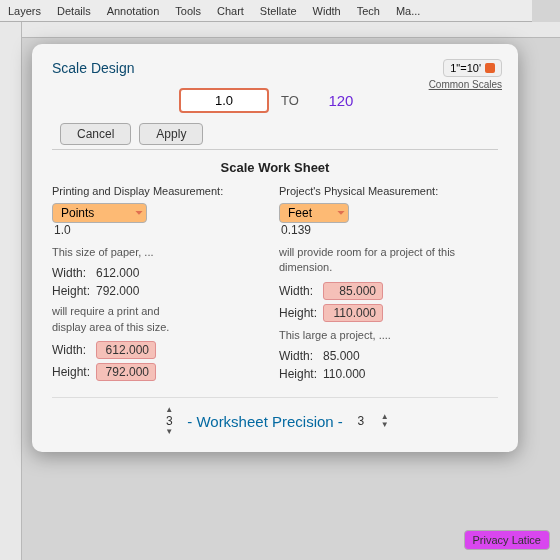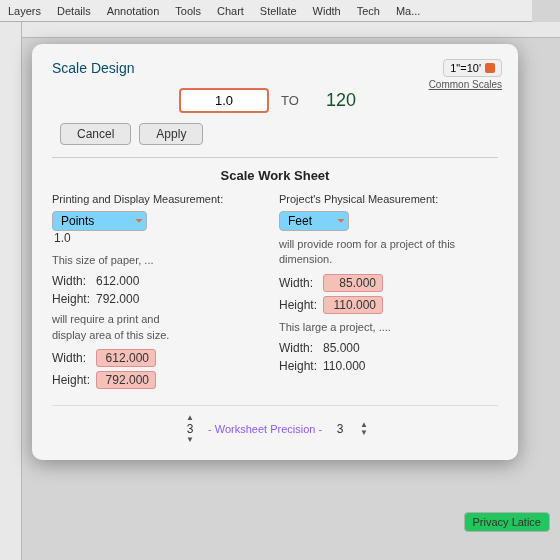--- a/index.html
+++ b/index.html
@@ -53,23 +53,23 @@
       position: absolute;
       top: 22px; left: 0;
       width: 22px; height: 538px;
       background: #e8e8e8;
       border-right: 1px solid #b8b8b8;
     }
 
     
     .privacy-latice {
       position: absolute;
-      bottom: 28px;
+      bottom: 10px;
       right: 10px;
-      background: #22c55e;
+      background: #d946ef;
       border: 1px solid #b0b0b0;
       border-radius: 4px;
       font-size: 11px;
       padding: 3px 8px;
       color: #333;
       cursor: pointer;
       z-index: 10;
     }
 
     
@@ -149,33 +149,33 @@
       outline: none;
     }
 
     .to-label {
       font-size: 13px;
       color: #555;
       font-weight: 500;
     }
 
     .scale-to-value {
-      font-size: 18px;
-      color: #14532d;
+      font-size: 15px;
+      color: #6d28d9;
       width: 60px;
       text-align: center;
     }
 
     
     .buttons-row {
       display: flex;
       align-items: flex-start;
       justify-content: flex-start;
       gap: 8px;
-      margin-bottom: 12px;
+      margin-bottom: 4px;
       padding-left: 8px;
     }
 
     .btn {
       border: 1px solid #aaa;
       background: #e8e8e8;
       border-radius: 4px;
       padding: 3px 16px;
       font-size: 12px;
       cursor: pointer;
@@ -259,21 +259,21 @@
       top: 50%;
       transform: translateY(-50%);
       font-size: 10px;
       pointer-events: none;
       color: #e07050;
     }
 
     .select-wrap select {
       border: 1px solid #b0b0b0;
       border-radius: 4px;
-      background: #7dd3fc;
+      background: #fdba74;
       font-size: 12px;
       padding: 2px 20px 2px 8px;
       -webkit-appearance: none;
       appearance: none;
       cursor: pointer;
       min-width: 70px;
     }
 
     
     .value-display {
@@ -349,22 +349,22 @@
     }
 
     .precision-value {
       font-size: 12px;
       color: #333;
       width: 20px;
       text-align: center;
     }
 
     .precision-label {
-      font-size: 11px;
-      color: #8b5cf6;
+      font-size: 15px;
+      color: #0369a1;
     }
   </style>
 </head>
 <body>
 
 <div class="bg-canvas"></div>
 
 <div class="toolbar">
   <span class="toolbar-item">Layers</span>
   <span class="toolbar-item">Details</span>
@@ -453,20 +453,21 @@
       <div class="col-header">Project's Physical Measurement:</div>
 
       <div class="select-wrap">
         <select class="unit-select">
           <option>Feet</option>
           <option>Inches</option>
           <option>Meters</option>
         </select>
       </div>
 
+      <div class="value-display">0.139</div>
 
       <div class="desc-text">will  provide room for a project of this dimension.</div>
 
       <div class="wh-row">
         <span class="wh-label">Width:</span>
         <span class="wh-value-red">85.000</span>
       </div>
       <div class="wh-row">
         <span class="wh-label">Height:</span>
         <span class="wh-value-red">110.000</span>

